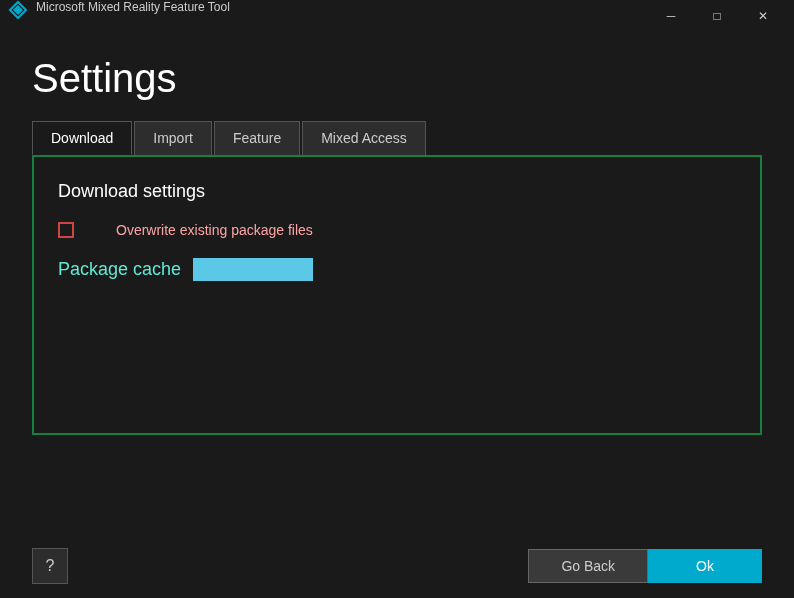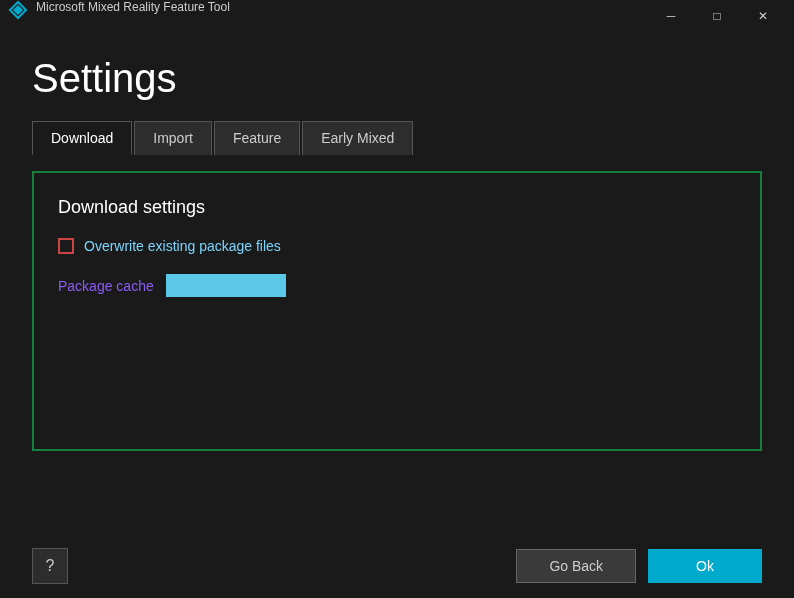--- a/index.html
+++ b/index.html
@@ -60,21 +60,21 @@
       font-size: 40px;
       font-weight: 300;
       color: #ffffff;
       margin-bottom: 20px;
     }
 
     
     .tabs {
       display: flex;
       border-bottom: none;
-      margin-bottom: 16px;
+      margin-bottom: 0;
     }
     .tab {
       padding: 8px 18px;
       background: #2d2d2d;
       border: 1px solid #555;
       border-bottom: none;
       color: #cccccc;
       cursor: pointer;
       font-size: 14px;
       margin-right: 2px;
@@ -113,32 +113,33 @@
     }
     .checkbox-box {
       width: 16px;
       height: 16px;
       border: 2px solid #cc4444;
       background: transparent;
       flex-shrink: 0;
       cursor: pointer;
     }
     .checkbox-label {
-      color: #7dd3fc;
-      font-size: 14px;
+      color: #fca5a5;
+      font-size: 14px;
+      margin-left: 32px;
     }
 
     .package-row {
       display: flex;
       align-items: center;
       gap: 12px;
     }
     .package-label {
-      color: #8b5cf6;
-      font-size: 14px;
+      color: #5eead4;
+      font-size: 18px;
       flex-shrink: 0;
     }
     .package-path-input {
       background: #5bc8e8;
       border: none;
       color: #000000;
       font-size: 13px;
       padding: 4px 8px;
       width: 120px;
       flex-shrink: 0;
@@ -168,21 +169,21 @@
       color: #cccccc;
       font-size: 16px;
       cursor: pointer;
       display: flex;
       align-items: center;
       justify-content: center;
     }
     .spacer { flex: 1; }
     .nav-buttons {
       display: flex;
-      gap: 12px;
+      gap: 0;
     }
     .btn-goback {
       padding: 8px 32px;
       background: #3a3a3a;
       border: 1px solid #666;
       color: #cccccc;
       font-size: 14px;
       cursor: pointer;
       min-width: 100px;
     }
@@ -214,21 +215,21 @@
   </div>
 </div>
 
 <div class="content">
   <h1 class="page-title">Settings</h1>
 
   <div class="tabs">
     <div class="tab active">Download</div>
     <div class="tab">Import</div>
     <div class="tab">Feature</div>
-    <div class="tab">Early Mixed</div>
+    <div class="tab">Mixed Access</div>
   </div>
 
   <div class="tab-panel">
     <div class="section-title">Download settings</div>
 
     <div class="checkbox-row">
       <div class="checkbox-box"></div>
       <span class="checkbox-label">Overwrite existing package files</span>
     </div>
 

